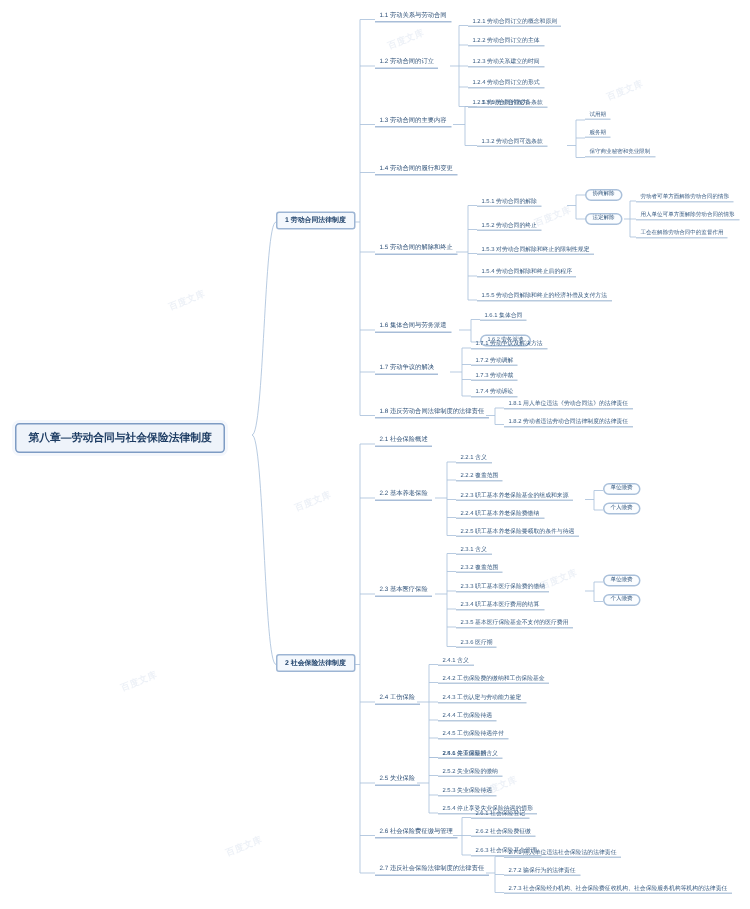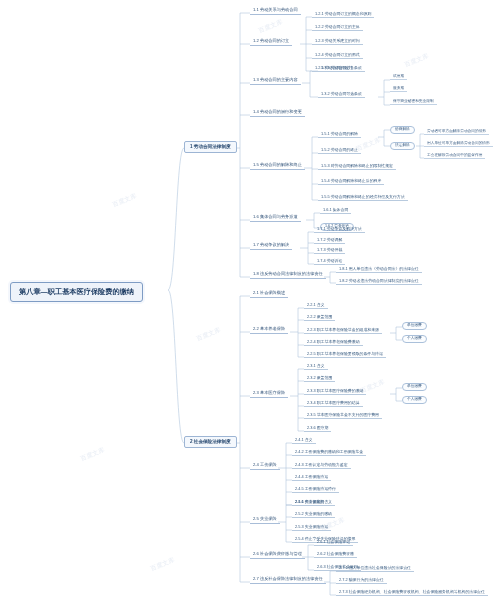--- a/index.html
+++ b/index.html
@@ -235,21 +235,21 @@
   <div class="watermark" style="left:258px;top:22px;">百度文库</div>
   <div class="watermark" style="left:404px;top:56px;">百度文库</div>
   <div class="watermark" style="left:112px;top:196px;">百度文库</div>
   <div class="watermark" style="left:356px;top:140px;">百度文库</div>
   <div class="watermark" style="left:196px;top:330px;">百度文库</div>
   <div class="watermark" style="left:360px;top:382px;">百度文库</div>
   <div class="watermark" style="left:80px;top:450px;">百度文库</div>
   <div class="watermark" style="left:320px;top:520px;">百度文库</div>
   <div class="watermark" style="left:150px;top:560px;">百度文库</div>
 
-  <div class="node root" style="left:10px;top:282px;">第八章—职工基本医疗保险费的缴纳</div>
+  <div class="node root" style="left:10px;top:282px;">第八章—劳动合同与社会保险法律制度</div>
 
   <div class="node lv1" style="left:184px;top:141px;">1 劳动合同法律制度</div>
 
   <div class="node lv2" style="left:250px;top:7px;">1.1 劳动关系与劳动合同</div>
   <div class="node lv2" style="left:250px;top:38px;">1.2 劳动合同的订立</div>
   <div class="node lv3" style="left:312px;top:11px;">1.2.1 劳动合同订立的概念和原则</div>
   <div class="node lv3" style="left:312px;top:24px;">1.2.2 劳动合同订立的主体</div>
   <div class="node lv3" style="left:312px;top:38px;">1.2.3 劳动关系建立的时间</div>
   <div class="node lv3" style="left:312px;top:52px;">1.2.4 劳动合同订立的形式</div>
   <div class="node lv3" style="left:312px;top:65px;">1.2.5 劳动合同的效力</div>

